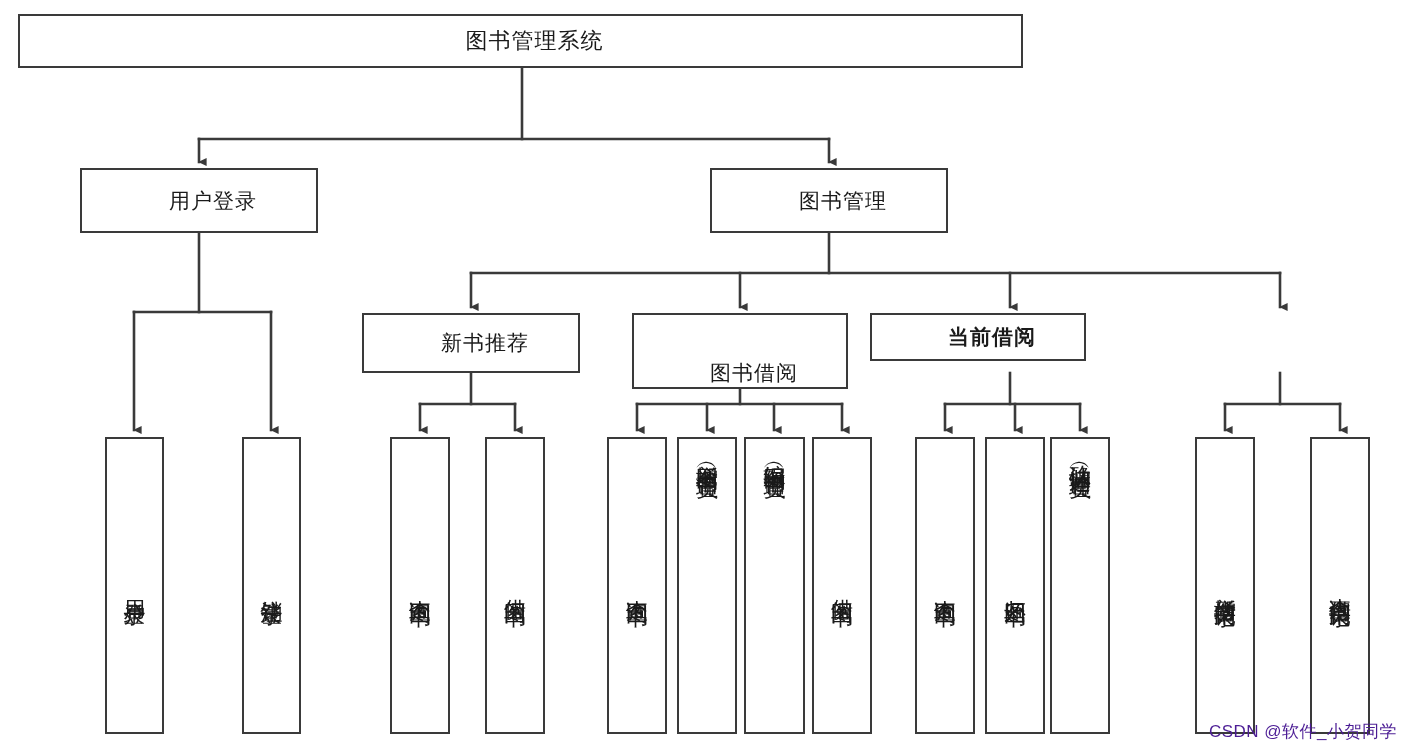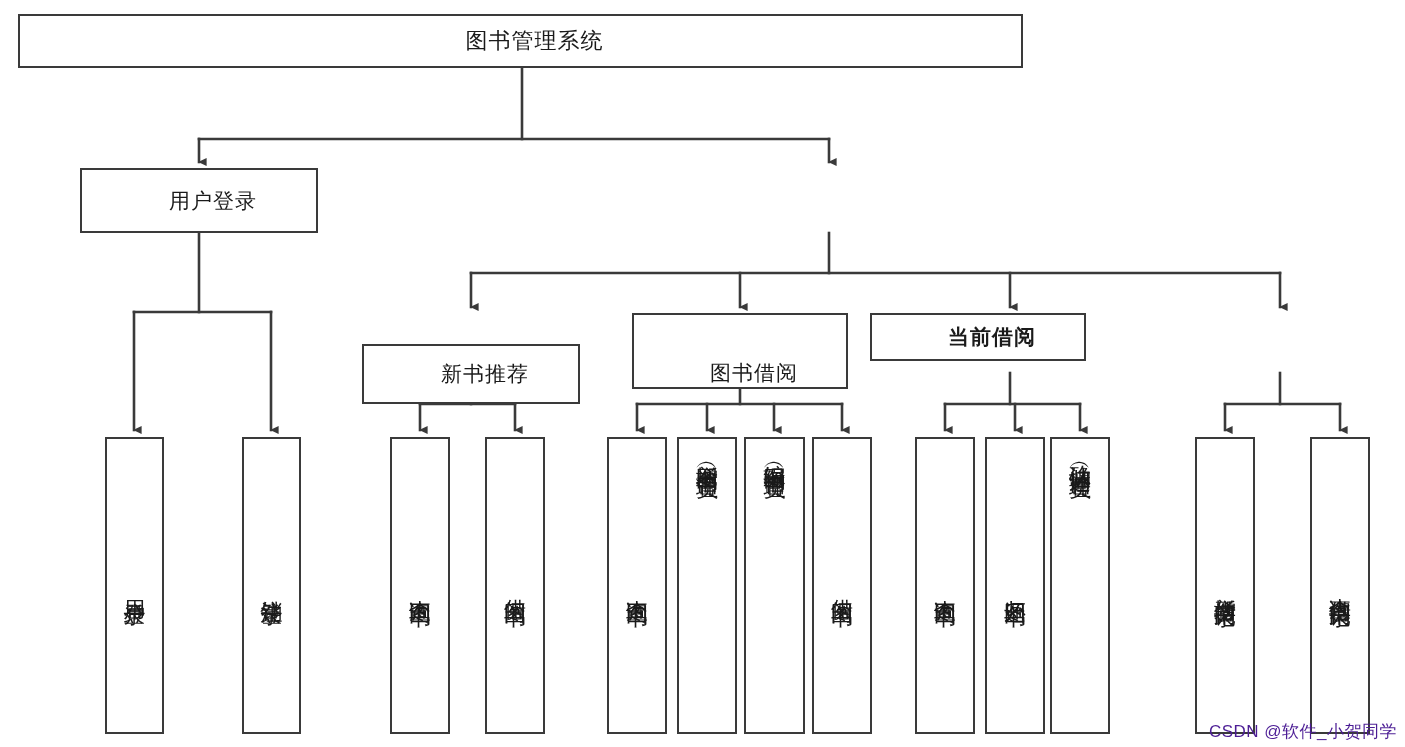--- a/index.html
+++ b/index.html
@@ -126,22 +126,25 @@
     </g>
   </svg>
 
   <div class="node horiz root" style="left:18px; top:14px; width:1005px; height:54px;">
     <span>图书管理系统</span>
   </div>
 
   <div class="node horiz" style="left:80px; top:168px; width:238px; height:65px;">
     <span>用户登录</span>
   </div>
+  <div class="node horiz" style="left:710px; top:168px; width:238px; height:65px;">
+    <span>图书管理</span>
+  </div>
 
-  <div class="node horiz" style="left:362px; top:313px; width:218px; height:60px;margin-top:31px;">
+  <div class="node horiz" style="left:362px; top:313px; width:218px; height:60px;">
     <span>新书推荐</span>
   </div>
   <div class="node horiz" style="left:632px; top:313px; width:216px; height:76px;align-items:flex-end;">
     <span>图书借阅</span>
   </div>
   <div class="node horiz" style="left:870px; top:313px; width:216px; height:48px;font-weight:bold;">
     <span>当前借阅</span>
   </div>
 
   <div class="node vert centered" style="left:105px; top:437px; width:59px; height:297px;">

